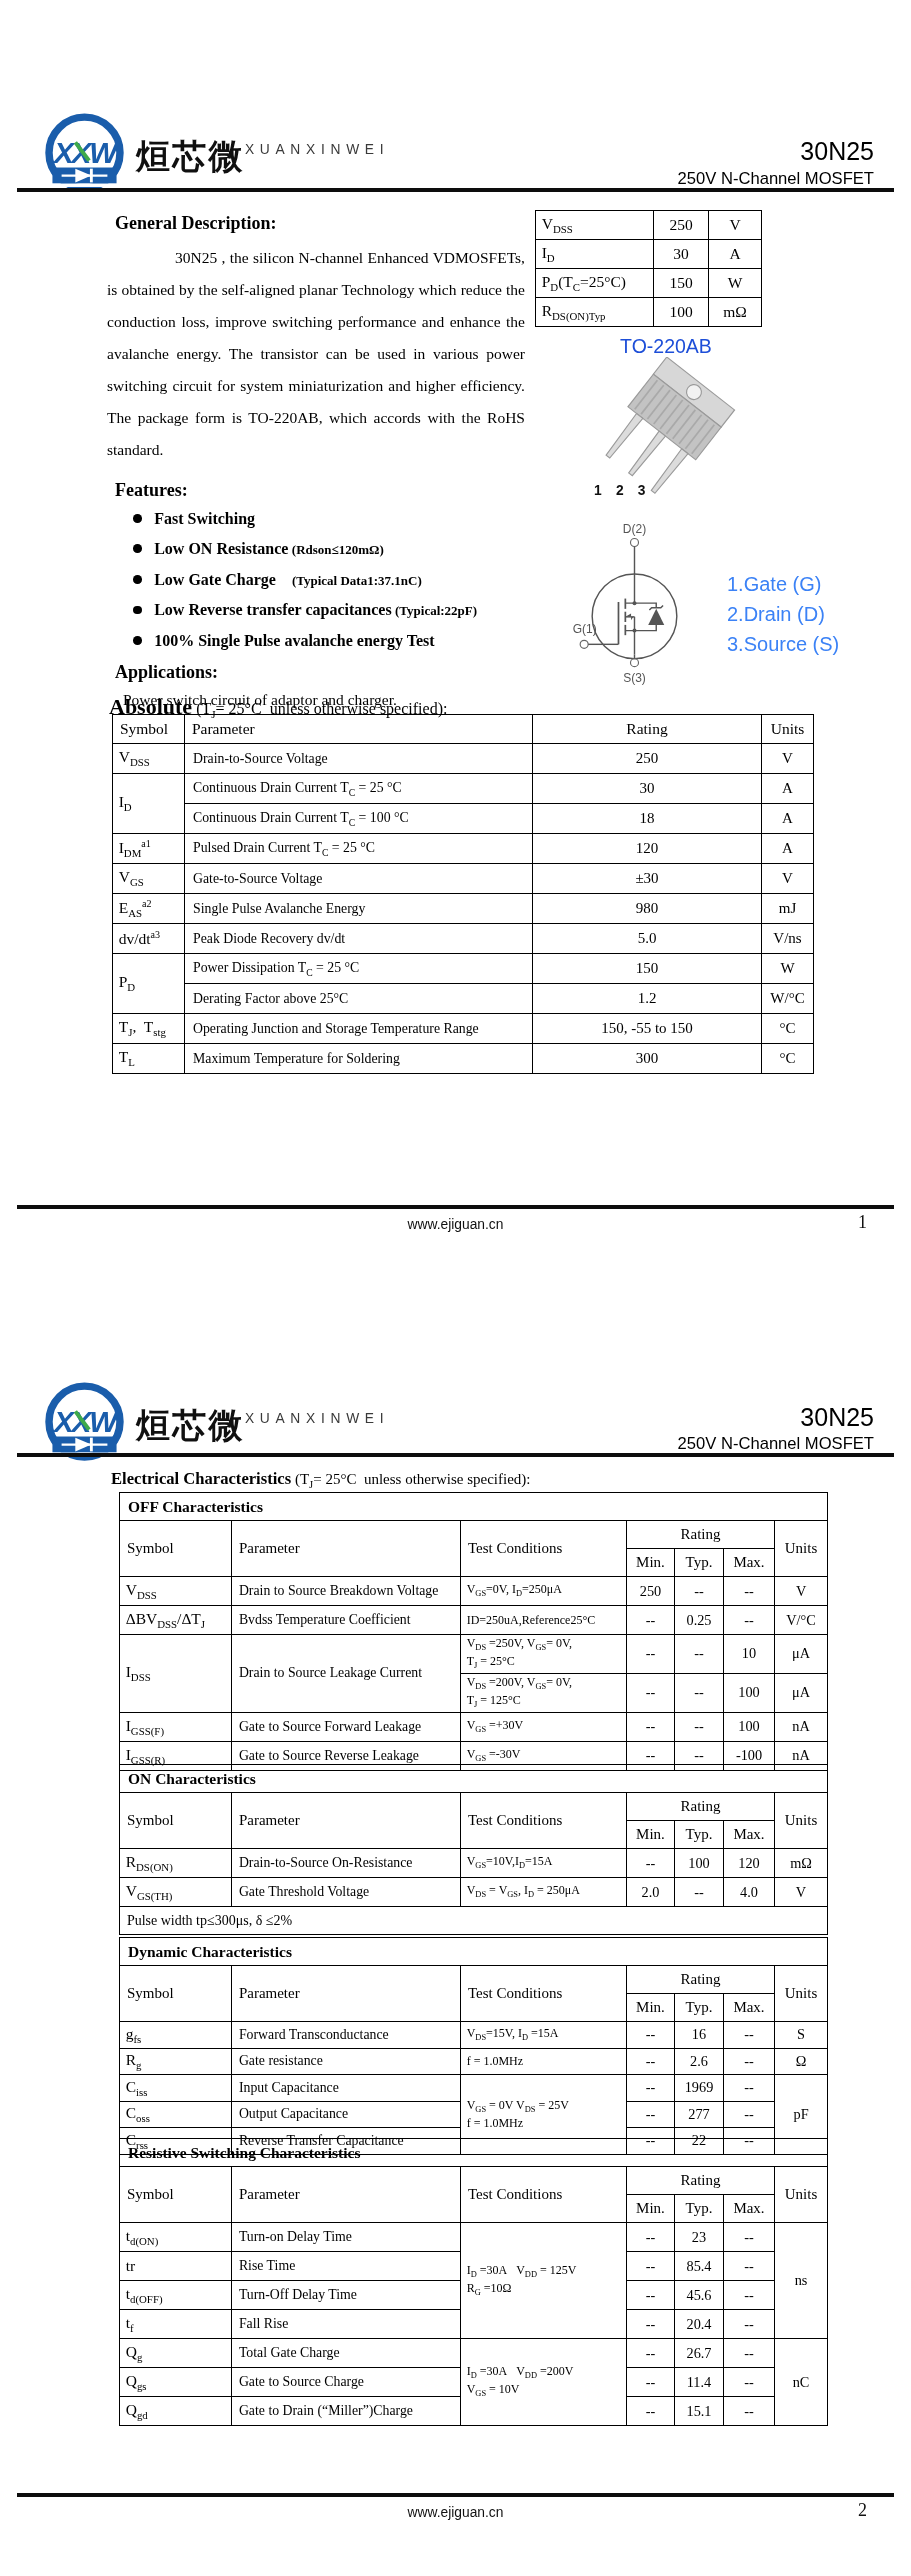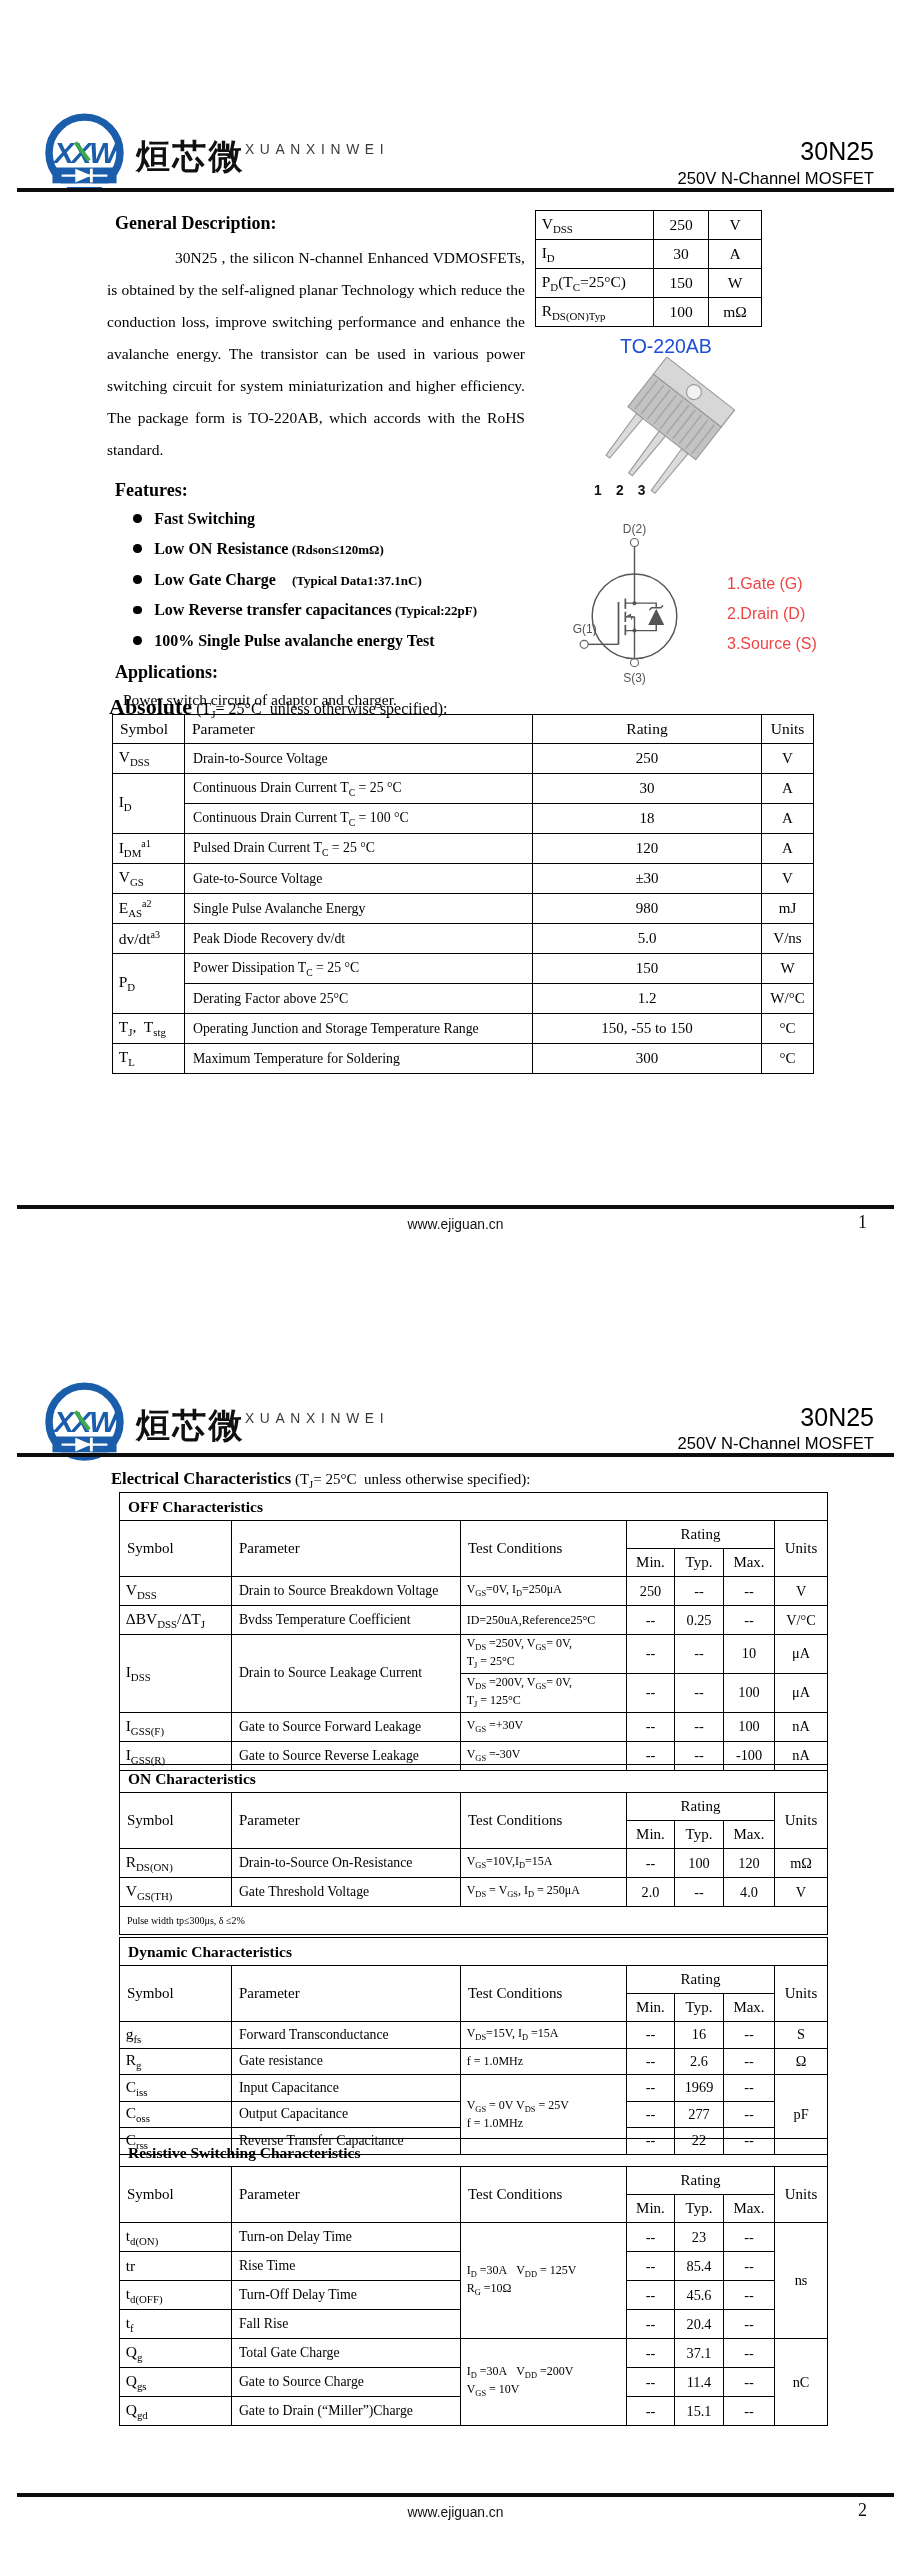--- a/index.html
+++ b/index.html
@@ -35,21 +35,21 @@
 
   
   .sum-table{position:absolute;left:535px;top:210px;border-collapse:collapse;table-layout:fixed;border:1.7px solid #000;}
   .sum-table td{border:1.1px solid #000;height:26px;font-size:15.5px;}
   .sum-table td.sp{padding-left:5.7px;}
   .sum-table td.sv,.sum-table td.su{text-align:center;}
   .pkg-name{position:absolute;left:574px;top:335px;width:184px;text-align:center;font-family:"Liberation Sans",sans-serif;font-size:19.5px;color:#1d4ed8;}
   .pkg-svg{position:absolute;left:565px;top:357px;}
   .pkg-pins{position:absolute;left:594px;top:483px;font-family:"Liberation Sans",sans-serif;font-weight:bold;font-size:13.8px;letter-spacing:5.2px;color:#111;}
   .sym-svg{position:absolute;left:567px;top:523px;}
-  .pin-list{position:absolute;left:727px;top:569px;font-family:"Liberation Sans",sans-serif;font-size:16px;color:#ef4444;line-height:30px;}
+  .pin-list{position:absolute;left:727px;top:569px;font-family:"Liberation Sans",sans-serif;font-size:20px;color:#3b82f6;line-height:30px;}
 
   
   .abs-heading{position:absolute;left:109px;top:694px;font-size:16px;}
   .abs-heading b{font-size:22px;}
   .atable{position:absolute;left:112px;top:714px;width:701px;border-collapse:collapse;table-layout:fixed;border:1.7px solid #000;}
   .atable th,.atable td{border:1.1px solid #000;font-weight:normal;}
   .atable th{height:26px;font-size:15.5px;}
   .atable th.l{text-align:left;padding-left:6.9px;}
   .atable td{height:27px;}
   .atable td.sym{font-size:15.5px;padding-left:5.7px;}
@@ -68,21 +68,21 @@
   .ctable{position:absolute;left:119px;width:709px;border-collapse:collapse;table-layout:fixed;border:1.7px solid #000;}
   .ctable td,.ctable th{border:1.1px solid #000;font-weight:normal;}
   .ctable .ttl{font-weight:bold;font-size:15.5px;text-align:left;padding-left:8px;height:25px;}
   .ctable th{font-size:15px;height:25px;}
   .ctable th.l{text-align:left;padding-left:6.9px;}
   .ctable td{height:26px;}
   .ctable td.sym{font-size:15.5px;padding-left:5.7px;}
   .ctable td.par{font-size:13.8px;padding-left:6.9px;}
   .ctable td.tc{font-size:12px;padding-left:5.7px;line-height:1.25;}
   .ctable td.c{text-align:center;font-size:14.3px;}
-  .ctable td.note{font-size:10px;padding-left:6.9px;height:25px;margin-left:40px;}
+  .ctable td.note{font-size:14px;padding-left:6.9px;height:25px;margin-left:40px;}
   .t-off{top:204px;} .t-on{top:476px;} .t-dyn{top:649px;} .t-sw{top:850px;}
   .t-off td.tall{height:30px;}
   .t-dyn td{height:23.5px;}
   .t-sw td{height:26px;}
 </style>
 </head>
 <body>
 
 <div class="page p1">
 
@@ -604,21 +604,21 @@
           <td class="par">Fall Rise</td>
           <td class="c">--</td>
           <td class="c">20.4</td>
           <td class="c">--</td>
         </tr>
     <tr>
           <td class="sym">Q<sub>g</sub></td>
           <td class="par">Total Gate Charge</td>
           <td class="tc" rowspan="3">I<sub>D</sub> =30A&nbsp;&nbsp;&nbsp;V<sub>DD</sub> =200V<br>V<sub>GS</sub> = 10V</td>
           <td class="c">--</td>
-          <td class="c">37.1</td>
+          <td class="c">26.7</td>
           <td class="c">--</td>
           <td class="c" rowspan="3">nC</td>
         </tr>
     <tr>
           <td class="sym">Q<sub>gs</sub></td>
           <td class="par">Gate to Source Charge</td>
           <td class="c">--</td>
           <td class="c">11.4</td>
           <td class="c">--</td>
         </tr>

